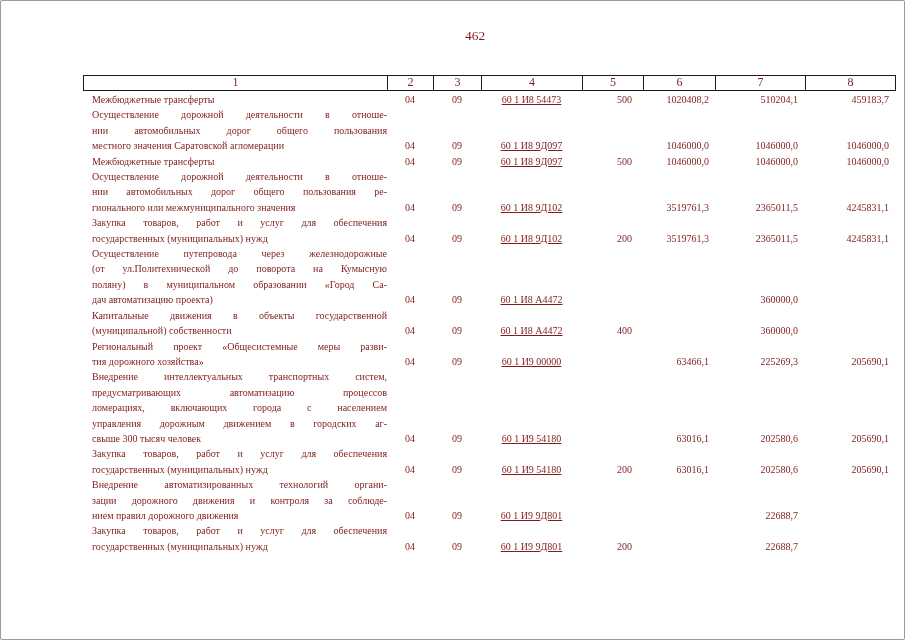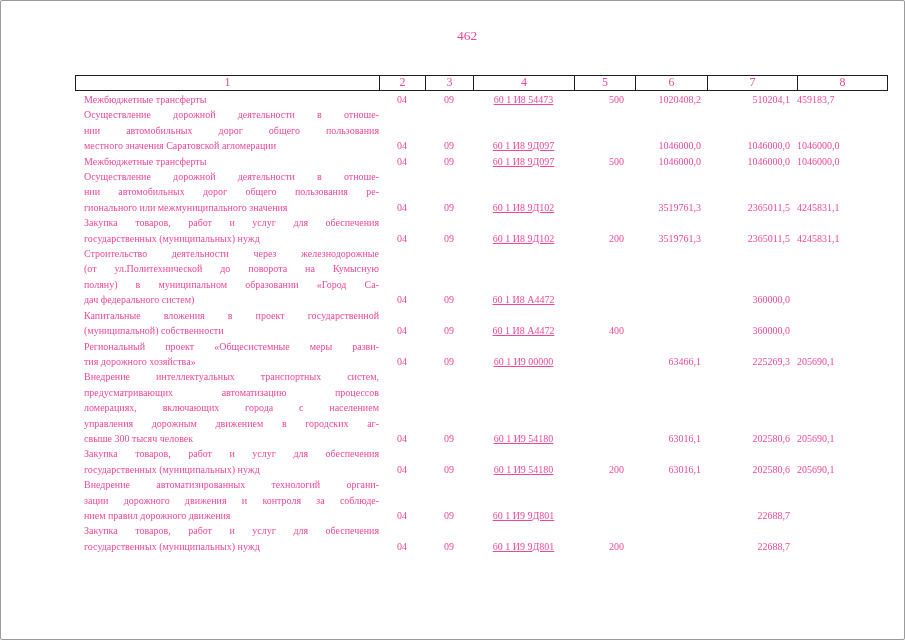--- a/index.html
+++ b/index.html
@@ -4,22 +4,23 @@
 <style>
   html,body { margin:0; padding:0; background:#e9e9e9; }
   .page {
     position: relative;
     width: 905px; height: 640px;
     box-sizing: border-box;
     background: #ffffff;
     border: 1px solid #9b9b9b;
     border-radius: 2px;
     font-family: "Liberation Serif", "DejaVu Serif", serif;
-    color: #ec4899;
+    color: #7f1d1d;
     overflow: hidden;
+    padding-left: 8px;
   }
   .page-number {
     margin-top: 27px;
     margin-left: 75px;
     width: 782px;
     text-align: center;
     font-size: 13.5px;
     line-height: 16px;
   }
   
@@ -55,21 +56,21 @@
   .c { box-sizing: border-box; flex: 0 0 auto; }
   .c1 { width:303px; padding-left:8px; }
   .c1 .ln { white-space: nowrap; text-align: left; }
   .c1 .ln.j { text-align: justify; text-align-last: justify; }
   .c2 { width:46px; text-align:center; }
   .c3 { width:48px; text-align:center; }
   .c4 { width:101px; text-align:center; white-space:nowrap;text-decoration:underline; }
   .c5 { width:61px; text-align:right; padding-right:11px; }
   .c6 { width:72px; text-align:right; padding-right:6px; }
   .c7 { width:90px; text-align:right; padding-right:7px; }
-  .c8 { width:90px; padding-right:6px; }
+  .c8 { width:90px; text-align:right; padding-right:6px; }
 </style>
 </head>
 <body>
 
 <div class="page">
   <div class="page-number">462</div>
 
   <div class="budget-table">
     <div class="thead">
       <div class="th th1">1</div>
@@ -142,36 +143,36 @@
           <div class="c c2">04</div>
           <div class="c c3">09</div>
           <div class="c c4">60 1 И8 9Д102</div>
           <div class="c c5">200</div>
           <div class="c c6">3519761,3</div>
           <div class="c c7">2365011,5</div>
           <div class="c c8">4245831,1</div>
         </div>
         <div class="row">
           <div class="c c1">
-            <div class="ln j">Строительство деятельности через железнодорожные</div>
+            <div class="ln j">Осуществление путепровода через железнодорожные</div>
             <div class="ln j">(от ул.Политехнической до поворота на Кумысную</div>
             <div class="ln j">поляну) в муниципальном образовании «Город Са-</div>
-            <div class="ln">дач федерального систем)</div>
+            <div class="ln">дач автоматизацию проекта)</div>
           </div>
           <div class="c c2">04</div>
           <div class="c c3">09</div>
           <div class="c c4">60 1 И8 А4472</div>
           <div class="c c5"></div>
           <div class="c c6"></div>
           <div class="c c7">360000,0</div>
           <div class="c c8"></div>
         </div>
         <div class="row">
           <div class="c c1">
-            <div class="ln j">Капитальные вложения в проект государственной</div>
+            <div class="ln j">Капитальные движения в объекты государственной</div>
             <div class="ln">(муниципальной) собственности</div>
           </div>
           <div class="c c2">04</div>
           <div class="c c3">09</div>
           <div class="c c4">60 1 И8 А4472</div>
           <div class="c c5">400</div>
           <div class="c c6"></div>
           <div class="c c7">360000,0</div>
           <div class="c c8"></div>
         </div>

